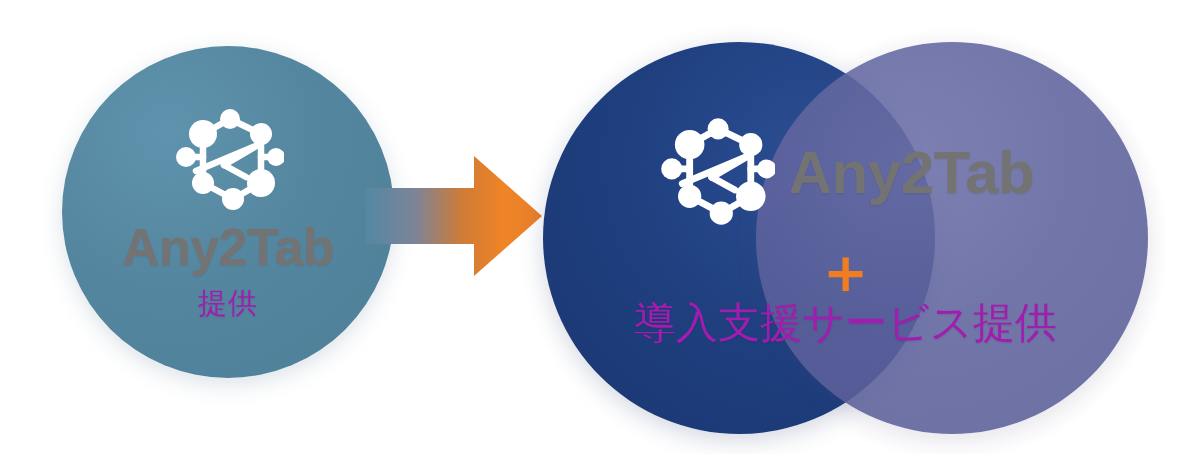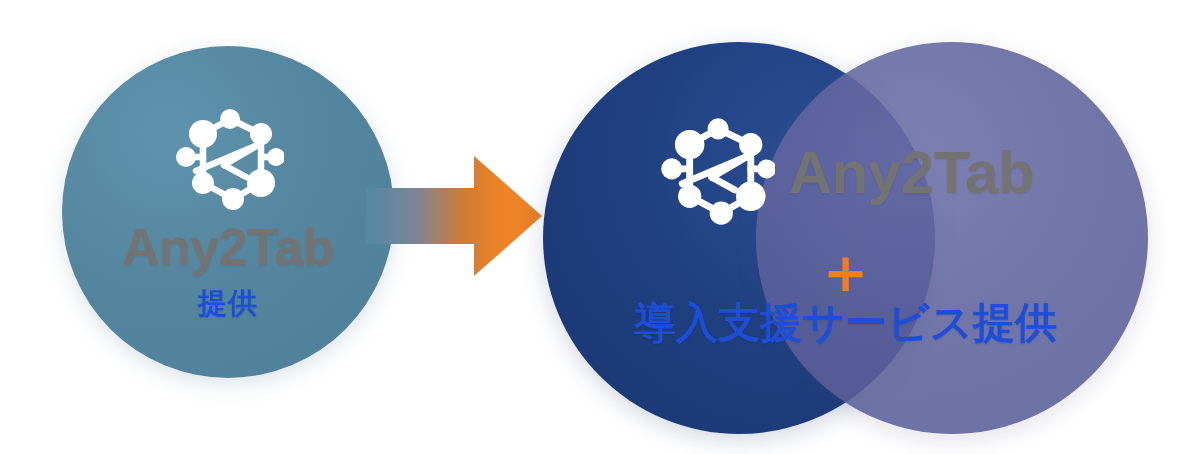--- a/index.html
+++ b/index.html
@@ -86,22 +86,22 @@
     color: #737373;
     font-weight: 700;
     letter-spacing: -0.5px;
     line-height: 1;
     text-shadow: 0 1px 2px rgba(0,0,0,0.08);
     white-space: nowrap;
   }
   #left-wordmark { font-size: 52px; }
 
   .jp-text {
-    color: #1d4ed8;
-    font-weight: 700;
+    color: #a21caf;
+    font-weight: 400;
     line-height: 1;
     white-space: nowrap;
     text-shadow: 0 1px 2px rgba(0,0,0,0.10);
   }
   #left-jp {
     font-size: 29px;
     margin-top: 14px;
     letter-spacing: 1px;
   }
 

